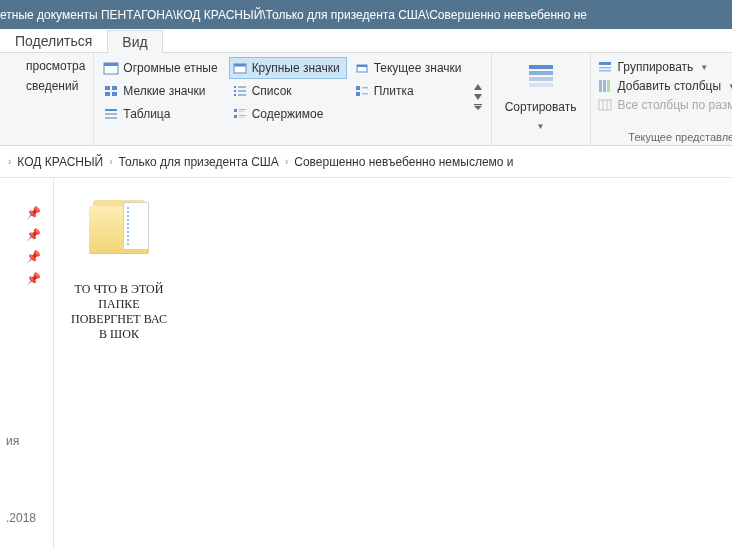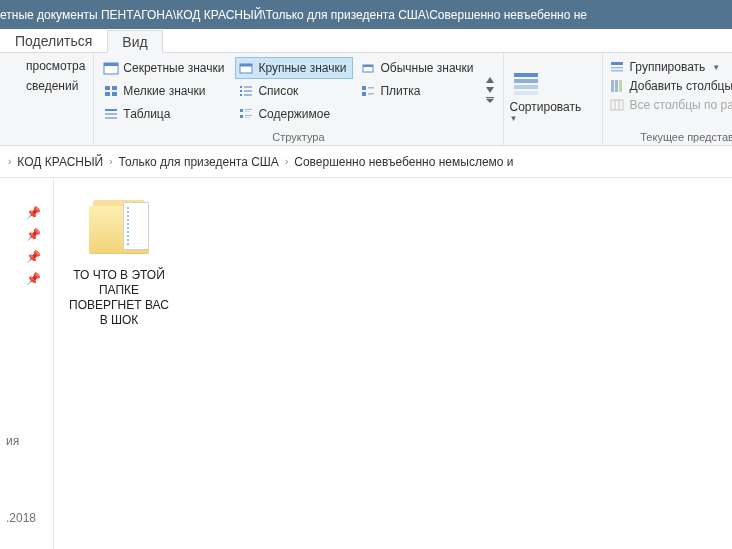--- a/index.html
+++ b/index.html
@@ -17,21 +17,21 @@
   .group-label { text-align: center; font-size: 11px; color: #6a6a6a; padding-bottom: 2px; }
 
   .panes-col { display: flex; flex-direction: column; gap: 6px; padding-top: 4px; padding-right: 2px; }
   .panes-col .txt { font-size: 12px; color: #333; white-space: nowrap; padding-left: 20px; }
 
   .layout-grid { display: grid; grid-template-columns: auto auto auto; grid-auto-rows: 22px; column-gap: 4px; row-gap: 1px; padding-top: 2px; }
   .layout-item { display: flex; align-items: center; gap: 4px; padding: 1px 6px 1px 2px; font-size: 12px; color: #333; border: 1px solid transparent; white-space: nowrap; cursor: pointer; }
   .layout-item.sel { background: #cde6f7; border: 1px solid #92c0e0; }
   .layout-item .ico { width: 16px; height: 16px; display: inline-flex; align-items: center; justify-content: center; }
 
-  .sort-btn { display: flex; flex-direction: column; align-items: flex-start; justify-content: center; width: 86px; padding-top: 4px; gap: 0; cursor: pointer; }
+  .sort-btn { display: flex; flex-direction: column; align-items: center; justify-content: center; width: 86px; padding-top: 4px; gap: 8px; cursor: pointer; }
   .sort-btn .big-ico { width: 32px; height: 32px; }
   .sort-btn .lbl { font-size: 12px; color: #333; }
   .sort-btn .arrow { font-size: 8px; color: #666; }
 
   .view-col { display: flex; flex-direction: column; gap: 3px; padding-top: 4px; }
   .view-row { display: flex; align-items: center; gap: 5px; font-size: 12px; color: #333; white-space: nowrap; cursor: pointer; }
   .view-row.disabled { color: #a8a8a8; cursor: default; }
   .view-row .ico { width: 16px; height: 16px; display: inline-flex; align-items: center; justify-content: center; }
   .view-row .arrow { font-size: 8px; color: #666; margin-left: 2px; }
 
@@ -44,21 +44,21 @@
   .nav .pin { color: #b7b7b7; font-size: 12px; text-align: right; padding: 4px 8px 4px 0; }
   .nav .faded { color: #6f6f6f; font-size: 12px; padding: 4px 2px; white-space: nowrap; overflow: hidden; }
 
   .content { flex: 1; padding: 18px 10px; background: #fff; }
   .folder-item { width: 110px; text-align: center; font-size: 12px; color: #222; cursor: pointer; }
   .folder-icon { width: 72px; height: 62px; margin: 0 auto; position: relative; }
   .folder-back { position: absolute; left: 10px; top: 4px; width: 52px; height: 12px; background: #f7e09b; border-top-left-radius: 3px; border-top-right-radius: 3px; }
   .folder-body { position: absolute; left: 6px; top: 10px; width: 60px; height: 48px; background: linear-gradient(#fceeb3, #f2d479); border-radius: 2px; box-shadow: inset -1px -1px 0 rgba(0,0,0,.05); }
   .folder-paper { position: absolute; right: 6px; top: 6px; width: 26px; height: 48px; background: #fff; border: 1px solid #d0d0d0; border-radius: 1px; }
   .folder-paper::before { content: ""; position: absolute; left: 3px; top: 4px; width: 2px; height: 40px; background: repeating-linear-gradient(#9ec1e8 0 2px, transparent 2px 4px); }
-  .folder-label { margin-top: 10px; padding: 0 4px; word-wrap: break-word; line-height: 1.25; }
+  .folder-label { margin-top: 24px; padding: 0 4px; word-wrap: break-word; line-height: 1.25; font-family: Liberation Serif, serif; }
 
 </style>
 </head>
 <body>
 
 <div class="titlebar">
   <span>етные документы ПЕНТАГОНА\КОД КРАСНЫЙ\Только для призедента США\Совершенно невъебенно не</span>
 </div>
 
 <div class="tabstrip">
@@ -85,39 +85,39 @@
   <div class="group">
     <div class="group-body">
       <div class="layout-grid">
         <div class="layout-item">
           <span class="ico">
             <svg width="16" height="16">
                 <rect x="1" y="3" width="14" height="11" fill="#fff" stroke="#5b8bd0"></rect>
                 <rect x="1" y="3" width="14" height="3" fill="#5b8bd0"></rect>
               </svg>
           </span>
-          <span>Секретные значки</span>
+          <span>Огромные етные</span>
         </div>
         <div class="layout-item sel">
           <span class="ico">
             <svg width="16" height="16">
                 <rect x="2" y="4" width="12" height="9" fill="#fff" stroke="#5b8bd0"></rect>
                 <rect x="2" y="4" width="12" height="2.5" fill="#5b8bd0"></rect>
               </svg>
           </span>
           <span>Крупные значки</span>
         </div>
         <div class="layout-item">
           <span class="ico">
             <svg width="16" height="16">
                 <rect x="3" y="5" width="10" height="7" fill="#fff" stroke="#5b8bd0"></rect>
                 <rect x="3" y="5" width="10" height="2" fill="#5b8bd0"></rect>
               </svg>
           </span>
-          <span>Обычные значки</span>
+          <span>Текущее значки</span>
         </div>
 
         <div class="layout-item">
           <span class="ico">
             <svg width="16" height="16">
                 <rect x="2" y="3" width="5" height="4" fill="#5b8bd0"></rect>
                 <rect x="9" y="3" width="5" height="4" fill="#5b8bd0"></rect>
                 <rect x="2" y="9" width="5" height="4" fill="#5b8bd0"></rect>
                 <rect x="9" y="9" width="5" height="4" fill="#5b8bd0"></rect>
               </svg>
@@ -180,21 +180,20 @@
           </svg>
         <svg width="10" height="8">
             <polygon points="1,1 9,1 5,7" fill="#666"></polygon>
           </svg>
         <svg width="10" height="8">
             <rect x="1" y="1" width="8" height="1.2" fill="#666"></rect>
             <polygon points="1,3 9,3 5,7" fill="#666"></polygon>
           </svg>
       </div>
     </div>
-    <div class="group-label">Структура</div>
   </div>
 
   <div class="group">
     <div class="group-body">
       <div class="sort-btn">
         <span class="big-ico">
           <svg width="32" height="32">
               <rect x="4" y="5" width="24" height="4" fill="#5b8bd0"></rect>
               <rect x="4" y="11" width="24" height="4" fill="#8fb0d8"></rect>
               <rect x="4" y="17" width="24" height="4" fill="#b8cde6"></rect>

